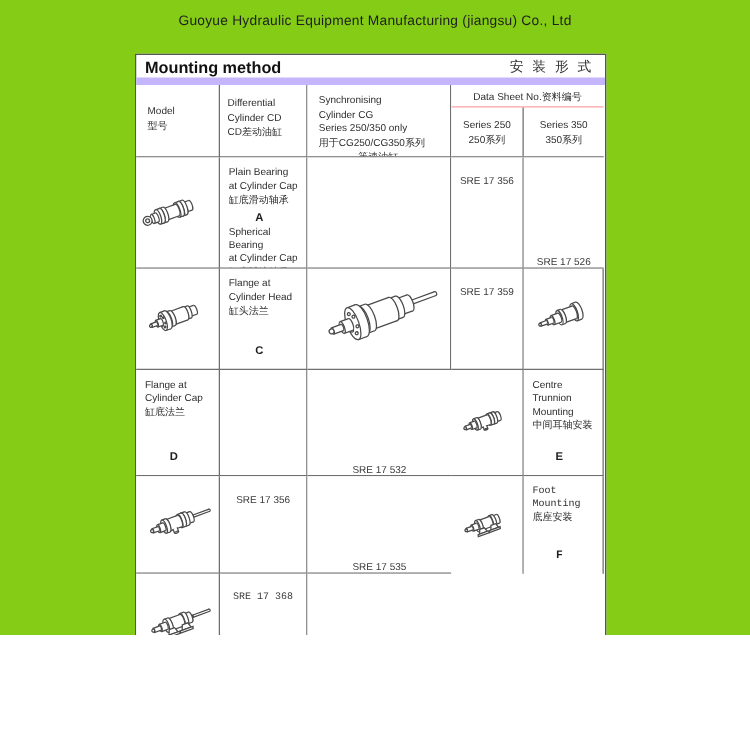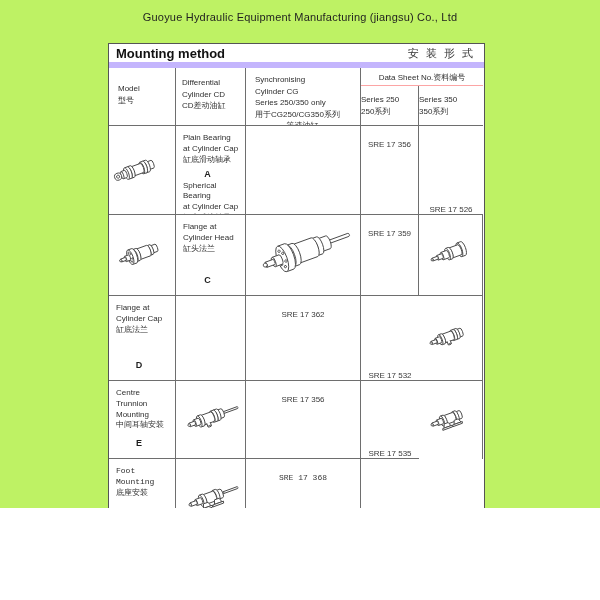--- a/index.html
+++ b/index.html
@@ -1,18 +1,18 @@
 <!DOCTYPE html>
 <html><head>
 <meta charset="utf-8">
 <style>
   * { margin:0; padding:0; box-sizing:border-box; }
   html,body { width:600px; height:600px; background:#ffffff;
     font-family:"Liberation Sans", sans-serif; color:#2b2b2b; }
-  .page { position:relative; width:600px; height:508px; background:#bef264; overflow:hidden; }
+  .page { position:relative; width:600px; height:508px; background:#84cc16; overflow:hidden; }
 
   .company { position:absolute; top:11px; left:0; right:0; text-align:center;
     font-size:11px; color:#1f1f1f; letter-spacing:0.2px; }
 
   .sheet { position:absolute; left:108px; top:43px; width:377px; height:499px;
     border:1.5px solid #555; background:#fff; }
 
   .titlebar { height:24px; display:flex; justify-content:space-between; align-items:center;
     border-bottom:6px solid #c4b5fd; }
   .title-en { font-weight:bold; font-size:13px; color:#111; padding-left:7px; }
@@ -30,21 +30,21 @@
   .hd-cd { padding:9px 3px 0 6px; }
   .hd-model { padding:15px 3px 0 9px; }
   .hd-cg { padding:6px 2px 0 9px; }
   .hd-cg .ctr { text-align:center; padding-right:8px; }
   .zh { font-size:8px; }
 
   .ds { grid-column:4 / 6; display:flex; flex-direction:column; }
   .ds-title { height:18px; border-bottom:1px solid #fca5a5; text-align:center;
     font-size:8px; padding-top:4px; color:#2e2e2e; }
   .ds-subs { flex:1; display:flex; }
-  .ds-sub { font-size:8px; line-height:1.5; padding-top:8px; color:#2e2e2e; }
+  .ds-sub { text-align:center; font-size:8px; line-height:1.5; padding-top:8px; color:#2e2e2e; }
   .ds-sub-250 { flex:0 0 58px; border-right:1px solid #6e6e6e; }
   .ds-sub-350 { flex:1; }
 
   .img { display:flex; align-items:center; justify-content:center; padding:2px; }
   .cyl { display:block; width:100%; height:100%; }
   .cyl svg { width:100%; height:100%; display:block; }
   .cyl ellipse, .cyl circle, .cyl path { stroke:#4a4a4a; stroke-width:1;
     fill:#fff; vector-effect:non-scaling-stroke; }
   .cyl line { stroke:#4a4a4a; stroke-width:1; fill:none; vector-effect:non-scaling-stroke; }
   .cyl rect { stroke:none; fill:#fff; }
@@ -338,23 +338,20 @@
       </div>
       <div class="cell model-cell">
         <div>
           <div>Flange at</div>
           <div>Cylinder Cap</div>
           <div class="zh">缸底法兰</div>
         </div>
         <div class="mletter">D</div>
       </div>
       <div class="cell"></div>
-      <div class="cell sre sre-top">
-        <span>SRE 17 362</span>
-      </div>
       <div class="cell sre sre-bot nr">
         <span>SRE 17 532</span>
       </div>
 
       <div class="cell img">
         <span class="cyl">
             <svg viewBox="0 0 122 80" preserveAspectRatio="xMidYMid meet">
               <g transform="translate(6,56) rotate(-20)">
                 <ellipse cx="82" cy="0" rx="3.06" ry="8.5"></ellipse>
                 <rect x="74" y="-8.5" width="8" height="17"></rect>

